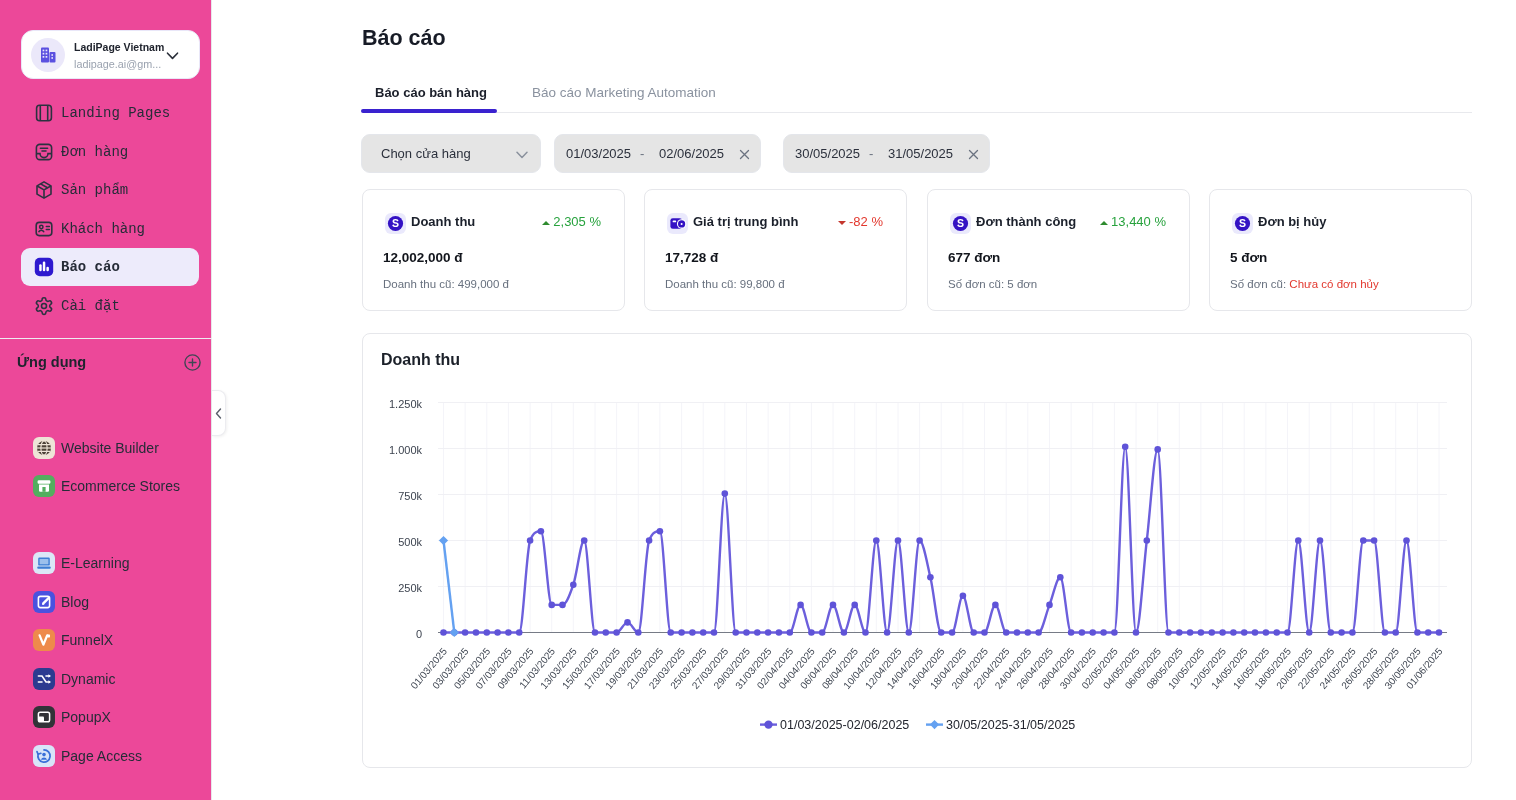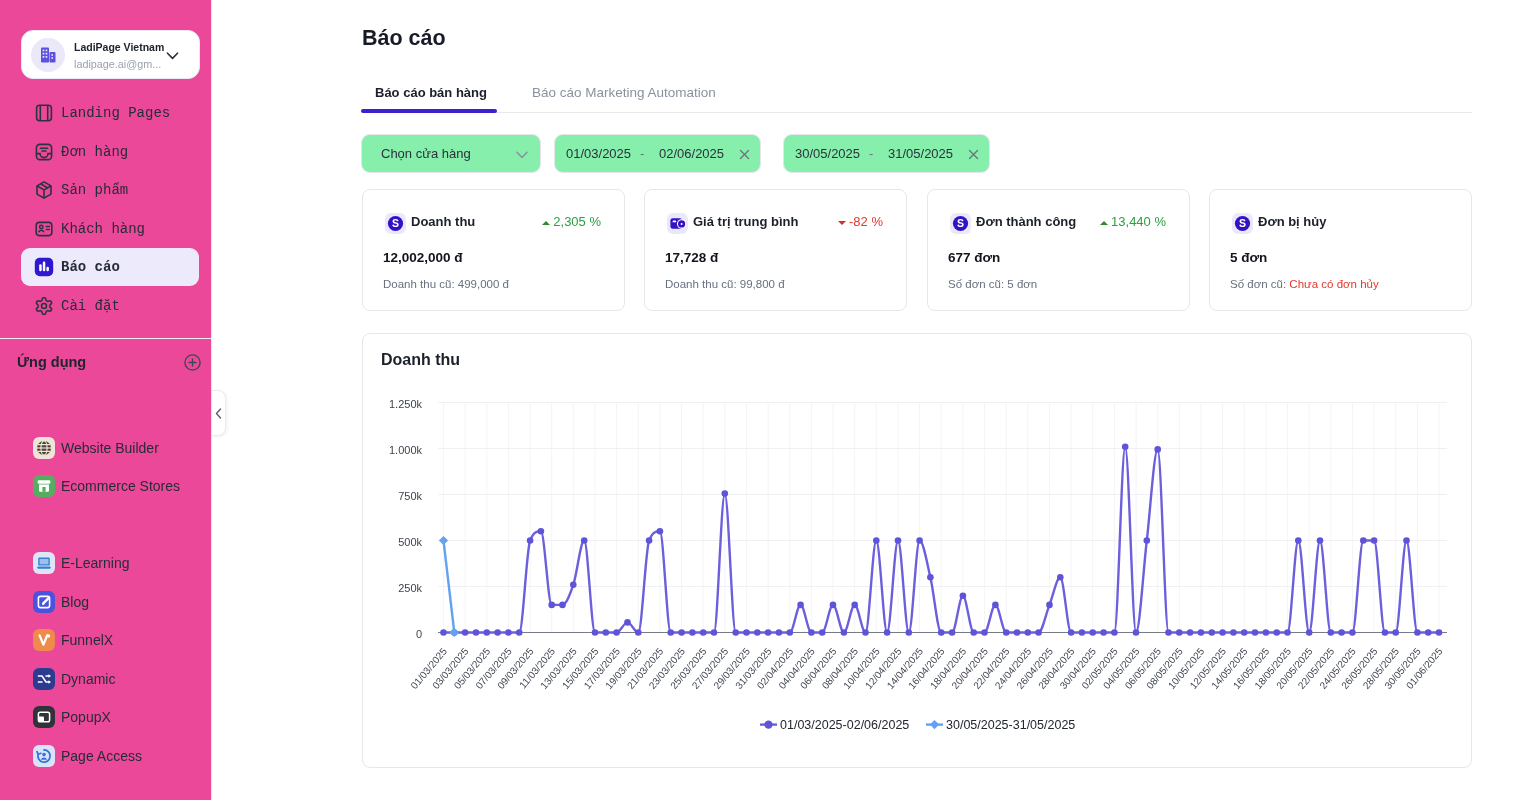--- a/index.html
+++ b/index.html
@@ -19,21 +19,21 @@
 .ai { position:absolute; left:0; width:212px; height:38px; }
 .ai .sq { position:absolute; left:33px; top:8px; width:22px; height:22px; border-radius:6px; }
 .ai .lb { position:absolute; left:61px; top:50%; transform:translateY(-50%); font-size:14px; color:#262c38; white-space:nowrap; }
 #tab-collapse { position:absolute; left:212px; top:390px; width:14px; height:46px; background:#fff; border:1px solid #ececf0; border-left:none; border-radius:0 8px 8px 0; box-shadow:1px 1px 3px rgba(0,0,0,0.06); }
 
 #h1 { position:absolute; left:362px; top:26px; font-size:21.5px; font-weight:bold; color:#171b26; }
 #tabline { position:absolute; left:362px; top:112px; width:1110px; height:1px; background:#e8e9ed; }
 #tab1 { position:absolute; left:375px; top:85px; font-size:13px; font-weight:bold; color:#1b1f2a; }
 #tab2 { position:absolute; left:532px; top:85px; font-size:13.5px; color:#8a929f; }
 #tabu { position:absolute; left:361px; top:109px; width:136px; height:3.5px; background:#3a22cf; border-radius:2px; }
-.fbox { position:absolute; top:134px; height:38.5px; border:1px solid #e4e6eb; border-radius:9px; background:#86efac; font-size:13px; color:#2b303c; }
+.fbox { position:absolute; top:134px; height:38.5px; border:1px solid #e4e6eb; border-radius:9px; background:#e5e5e5; font-size:13px; color:#2b303c; }
 .card { position:absolute; top:189px; width:263px; height:122px; border:1px solid #e6e7eb; border-radius:8px; background:#fff; }
 .card .cic { position:absolute; left:22px; top:22.5px; width:21px; height:21px; }
 .card .ct { position:absolute; left:48px; top:24px; font-size:13px; font-weight:bold; color:#1b202b; white-space:nowrap; }
 .card .badge { position:absolute; right:23px; top:24px; font-size:13px; white-space:nowrap; }
 .card .val { position:absolute; left:20px; top:60px; font-size:13.5px; font-weight:bold; color:#12151c; white-space:nowrap; }
 .card .sub { position:absolute; left:20px; top:87.5px; font-size:11.5px; color:#67707e; white-space:nowrap; }
 .tri-up { display:inline-block; width:0; height:0; border-left:4.2px solid transparent; border-right:4.2px solid transparent; border-bottom:4.6px solid #2e8b2e; margin-right:3px; vertical-align:1px; }
 .tri-dn { display:inline-block; width:0; height:0; border-left:4.2px solid transparent; border-right:4.2px solid transparent; border-top:4.6px solid #c4372e; margin-right:3px; vertical-align:1px; }
 #chartcard { position:absolute; left:362px; top:333px; width:1110px; height:435px; border:1px solid #e6e7eb; border-radius:8px; background:#fff; }
 #chartcard .ctitle { position:absolute; left:18px; top:17px; font-size:16px; font-weight:bold; color:#1b2029; }

